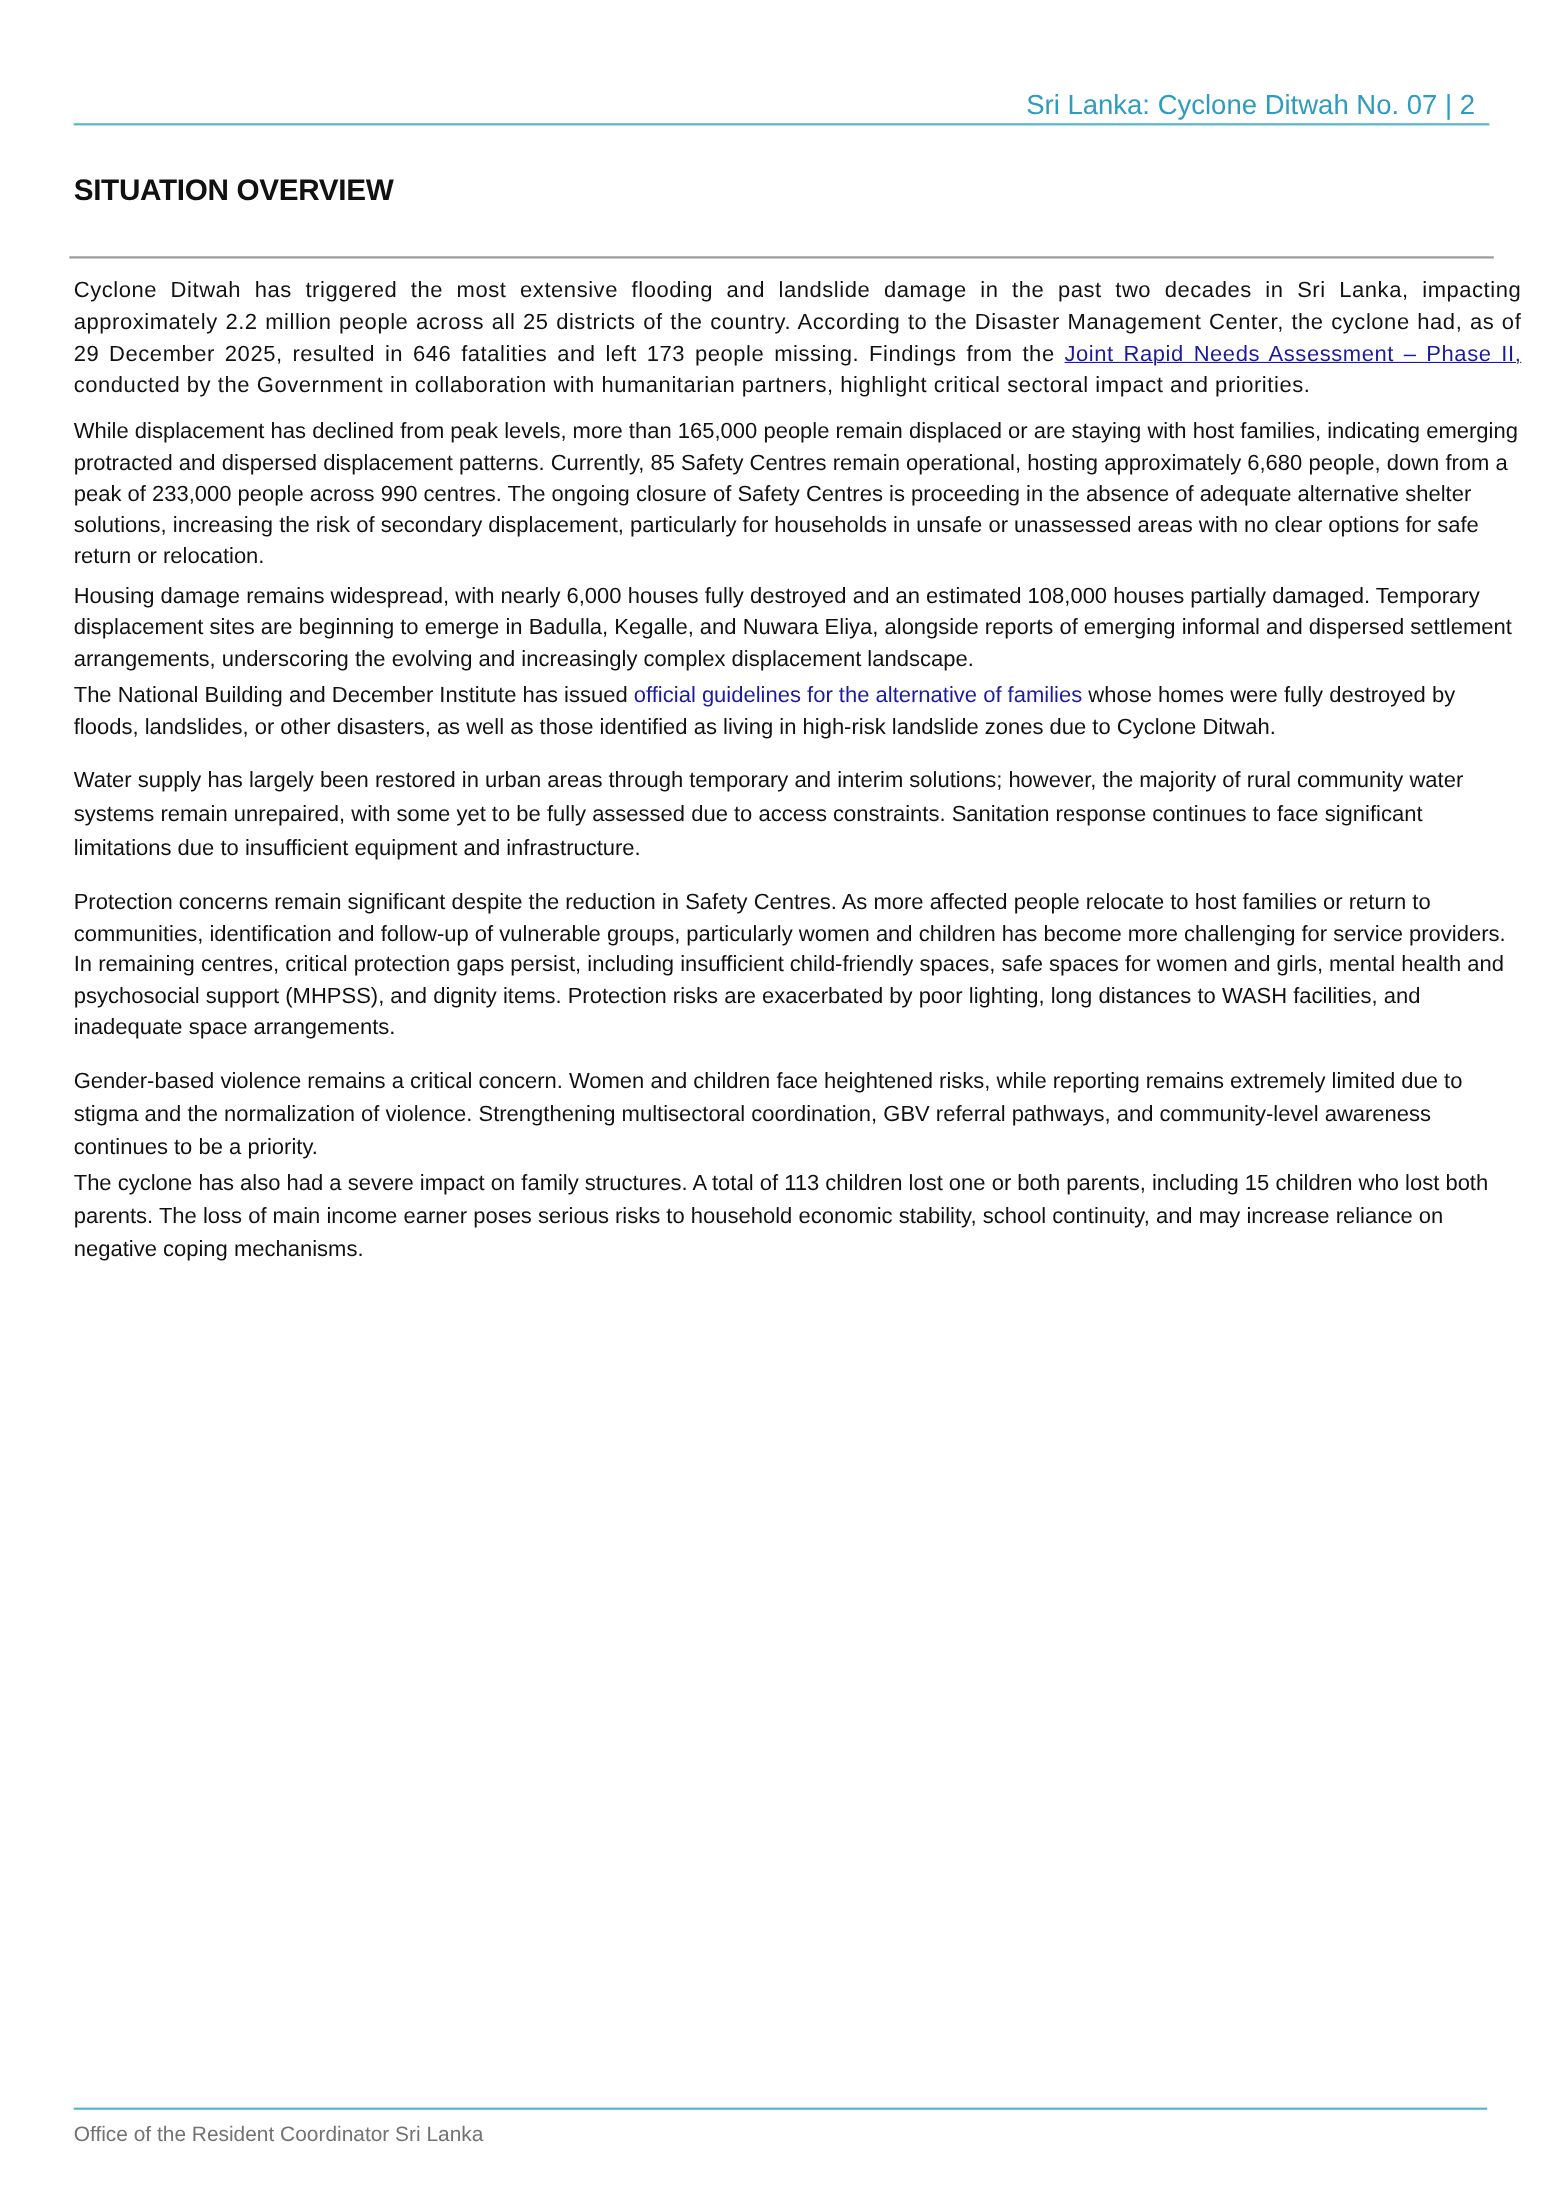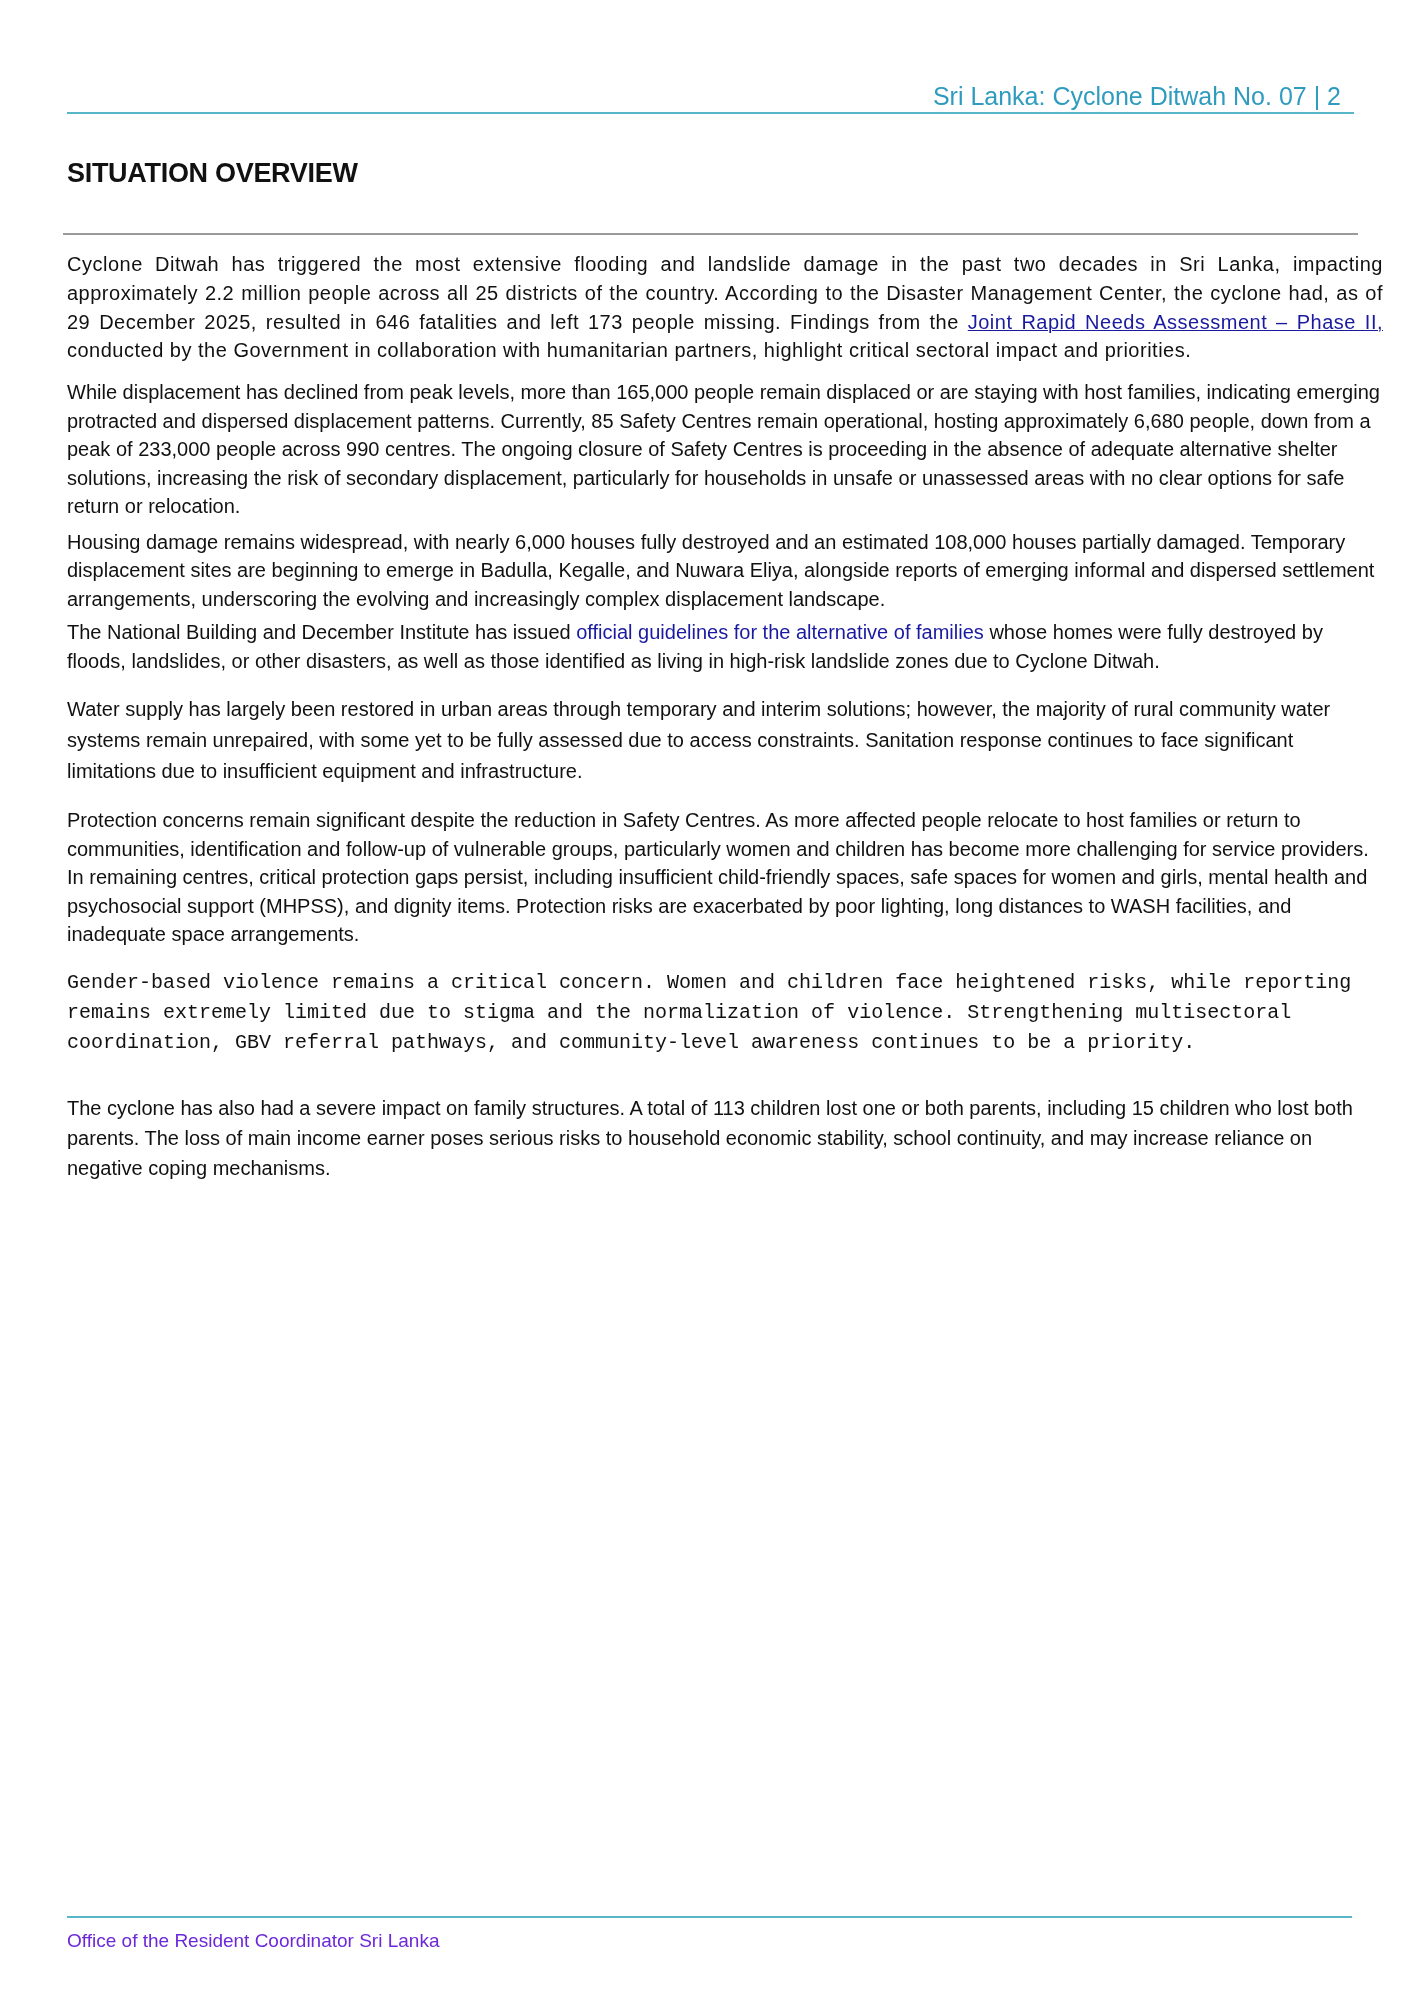--- a/index.html
+++ b/index.html
@@ -8,21 +8,21 @@
   .header-text { position:absolute; top:82px; right:73px; font-size:25px; color:#2f9bbf; }
   .header-rule { position:absolute; top:112px; left:67px; width:1287px; height:2px; background:#58b6c9; }
   .title { position:absolute; top:158px; left:67px; margin:0; font-size:27px; font-weight:bold; color:#111; letter-spacing:-0.3px; }
   .title-rule { position:absolute; top:233px; left:63px; width:1295px; height:2px; background:#9a9a9a; }
   .body { position:absolute; top:250px; left:67px; width:1316px; }
   .para { margin:0; font-size:20px; line-height:28.5px; color:#111; }
   .para.justified { text-align:justify; letter-spacing:0.5px; line-height:28.8px; }
   .link { color:#1a1aa0; }
   .link.underlined { text-decoration:underline; text-decoration-thickness:1px; }
   .footer-rule { position:absolute; top:1916px; left:67px; width:1285px; height:2px; background:#58b6c9; }
-  .footer-text { position:absolute; top:1930px; left:67px; font-size:19px; color:#6d28d9; }
+  .footer-text { position:absolute; top:1930px; left:67px; font-size:19px; color:#737373; }
 </style>
 </head>
 <body>
 
 <div>
   <div class="header-text">Sri Lanka: Cyclone Ditwah No. 07 | 2</div>
   <div class="header-rule"></div>
 </div>
 
 <h1 class="title">SITUATION OVERVIEW</h1>
@@ -38,21 +38,21 @@
   <p class="para" style="margin-bottom:5px;">Housing damage remains widespread, with nearly 6,000 houses fully destroyed and an estimated 108,000 houses partially damaged. Temporary displacement sites are beginning to emerge in Badulla, Kegalle, and Nuwara Eliya, alongside reports of emerging informal and dispersed settlement arrangements, underscoring the evolving and increasingly complex displacement landscape.</p>
 
   <p class="para" style="margin-bottom:19px;">
     <span>The National Building and December Institute has issued </span><a class="link">official guidelines for the alternative of families</a><span> whose homes were fully destroyed by floods, landslides, or other disasters, as well as those identified as living in high-risk landslide zones due to Cyclone Ditwah.</span>
   </p>
 
   <p class="para" style="margin-bottom:19px; line-height:31px;">Water supply has largely been restored in urban areas through temporary and interim solutions; however, the majority of rural community water systems remain unrepaired, with some yet to be fully assessed due to access constraints. Sanitation response continues to face significant limitations due to insufficient equipment and infrastructure.</p>
 
   <p class="para" style="margin-bottom:19px;">Protection concerns remain significant despite the reduction in Safety Centres. As more affected people relocate to host families or return to communities, identification and follow-up of vulnerable groups, particularly women and children has become more challenging for service providers. In remaining centres, critical protection gaps persist, including insufficient child-friendly spaces, safe spaces for women and girls, mental health and psychosocial support (MHPSS), and dignity items. Protection risks are exacerbated by poor lighting, long distances to WASH facilities, and inadequate space arrangements.</p>
 
-  <p class="para" style="margin-bottom:35px; line-height:30px;font-family:Liberation Mono, monospace;">Gender-based violence remains a critical concern. Women and children face heightened risks, while reporting remains extremely limited due to stigma and the normalization of violence. Strengthening multisectoral coordination, GBV referral pathways, and community-level awareness continues to be a priority.</p>
+  <p class="para" style="margin-bottom:3px; line-height:30px;">Gender-based violence remains a critical concern. Women and children face heightened risks, while reporting remains extremely limited due to stigma and the normalization of violence. Strengthening multisectoral coordination, GBV referral pathways, and community-level awareness continues to be a priority.</p>
 
   <p class="para" style="margin-bottom:2px; line-height:30px;">The cyclone has also had a severe impact on family structures. A total of 113 children lost one or both parents, including 15 children who lost both parents. The loss of main income earner poses serious risks to household economic stability, school continuity, and may increase reliance on negative coping mechanisms.</p>
 
 </div>
 
 <div>
   <div class="footer-rule"></div>
   <div class="footer-text">Office of the Resident Coordinator Sri Lanka</div>
 </div>
 

